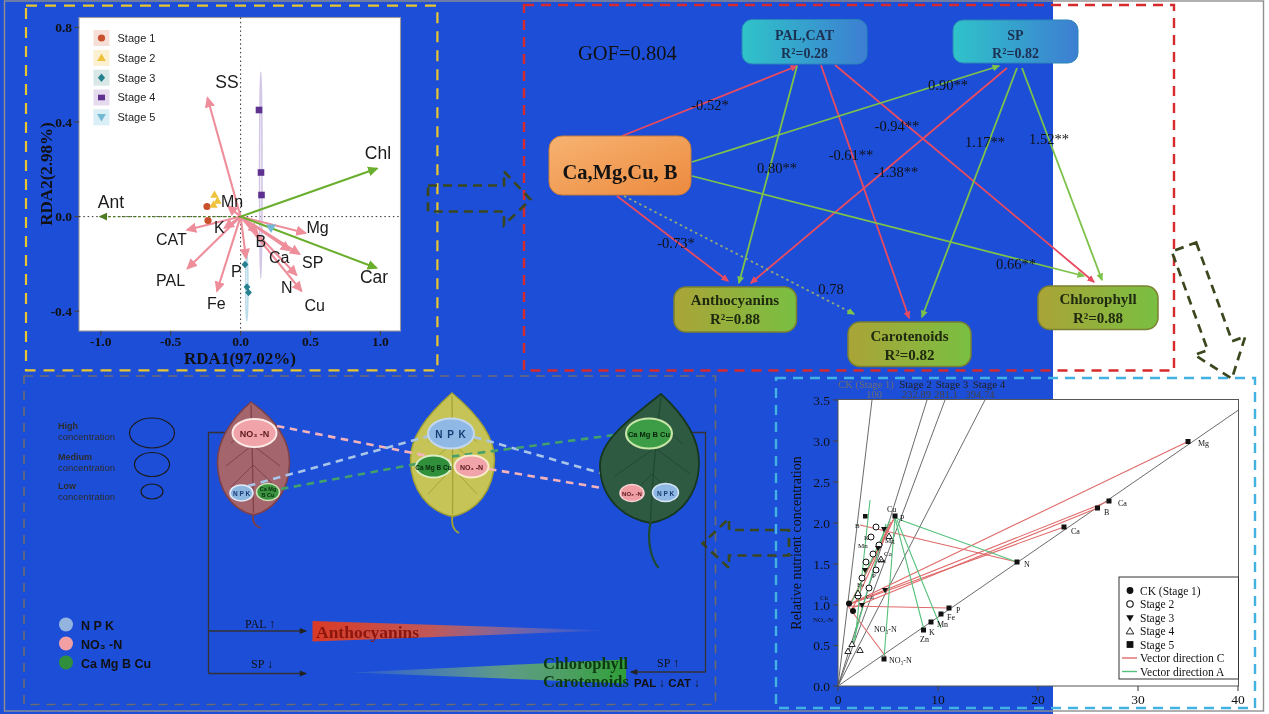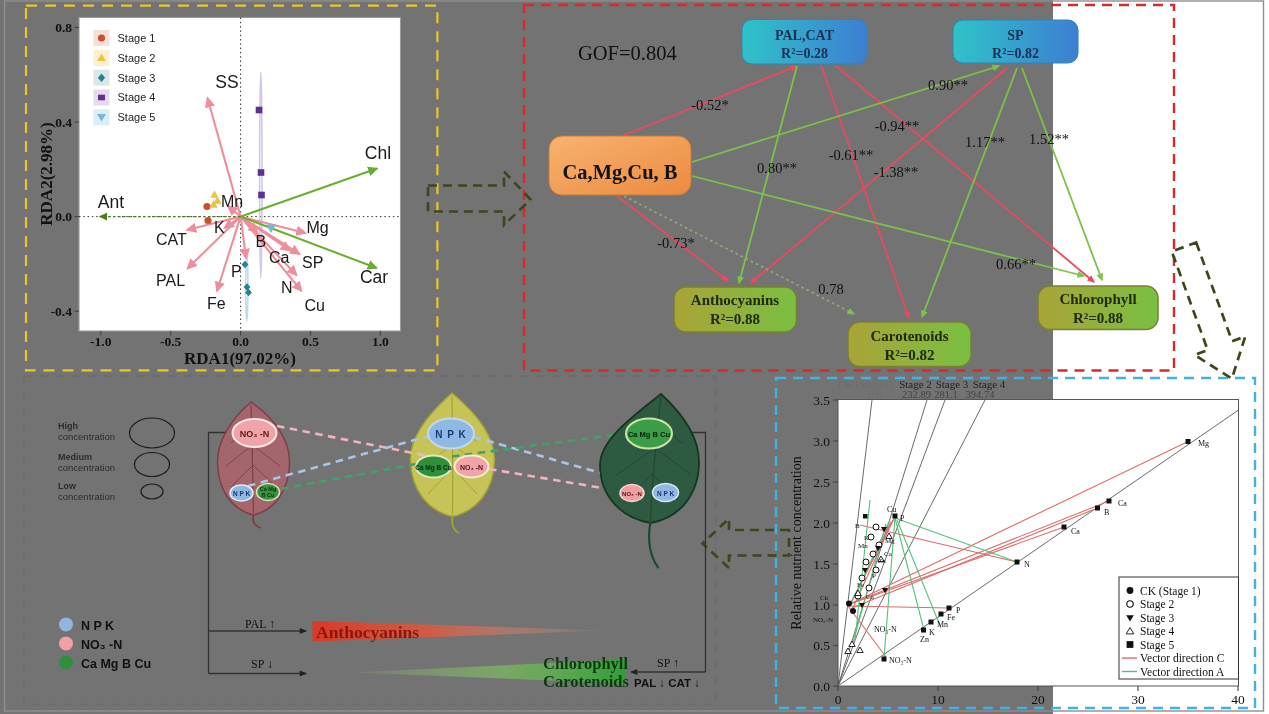--- a/index.html
+++ b/index.html
@@ -1,16 +1,16 @@
 <!DOCTYPE html>
 <html><head>
 <meta charset="utf-8">
 <style>
 html,body{margin:0;padding:0;background:#fff;}
-#fig{position:relative;width:1053px;height:714px;background:#737373;font-family:"Liberation Serif",serif;}
+#fig{position:relative;width:1053px;height:714px;background:#1d4ed8;font-family:"Liberation Serif",serif;}
 svg{position:absolute;left:0;top:0;}
 text{white-space:pre;}
 </style>
 </head>
 <body>
 <div id="fig">
 <svg width="1269" height="714" viewBox="0 0 1269 714">
 <defs>
 <linearGradient id="gBlue" x1="0" y1="0" x2="1" y2="0">
  <stop offset="0" stop-color="#2fc3c9"></stop>

